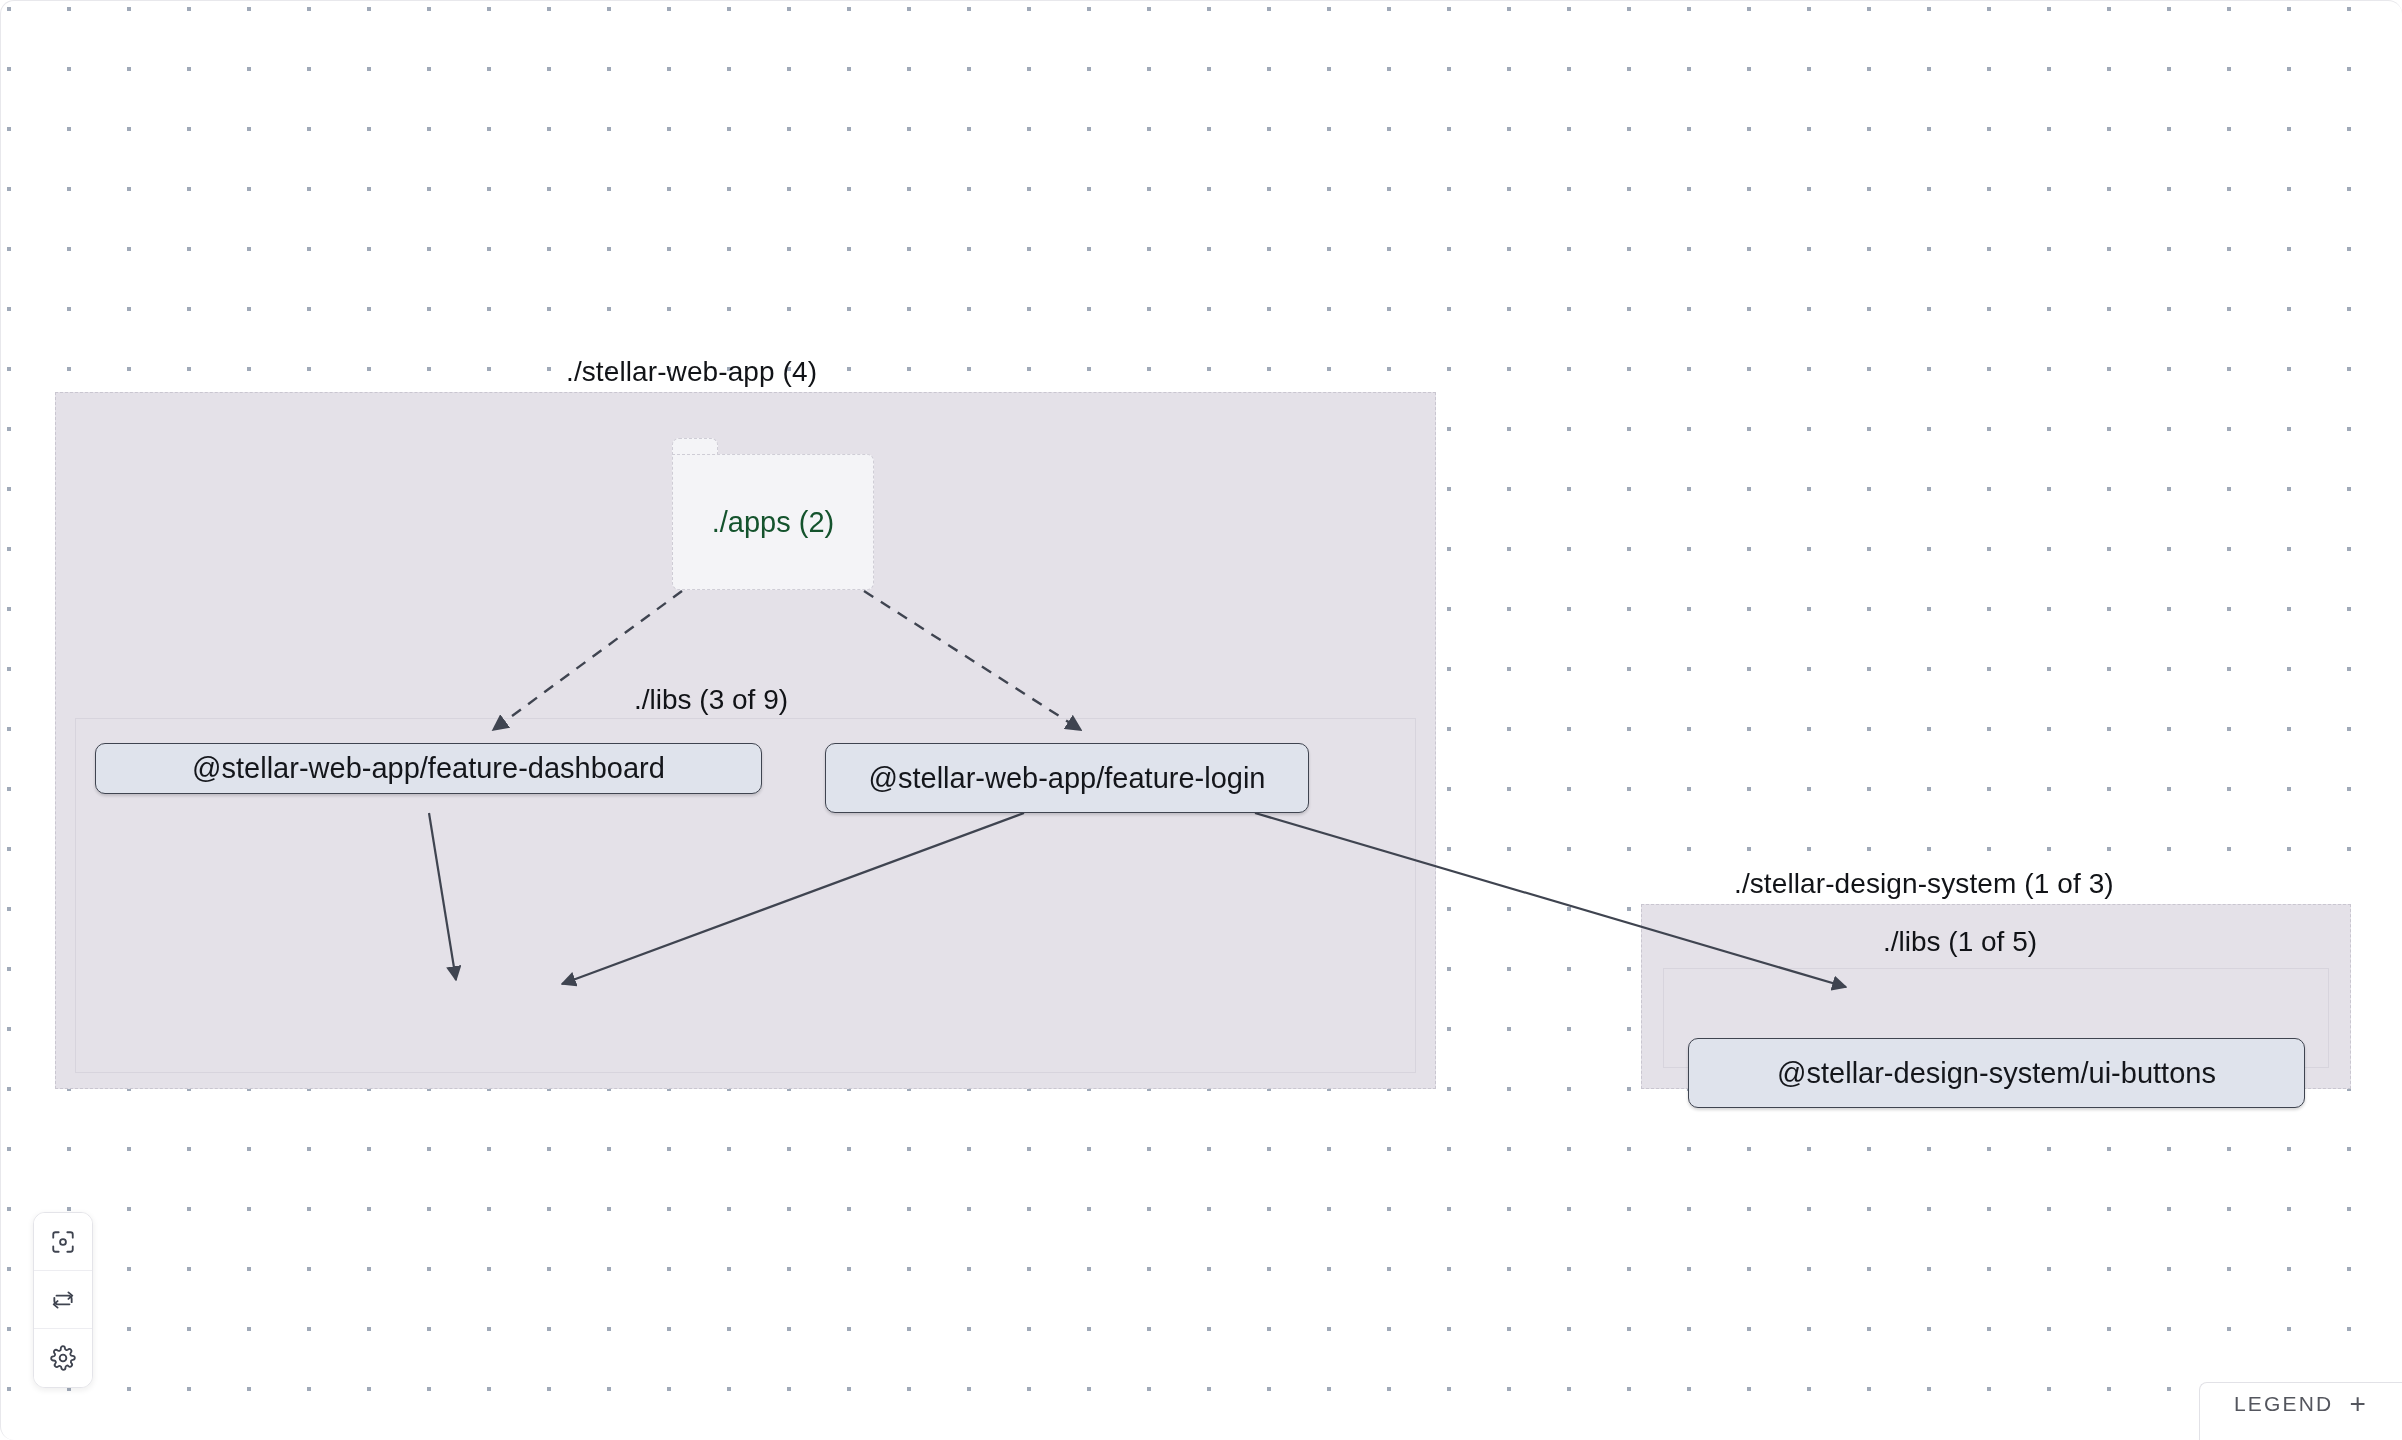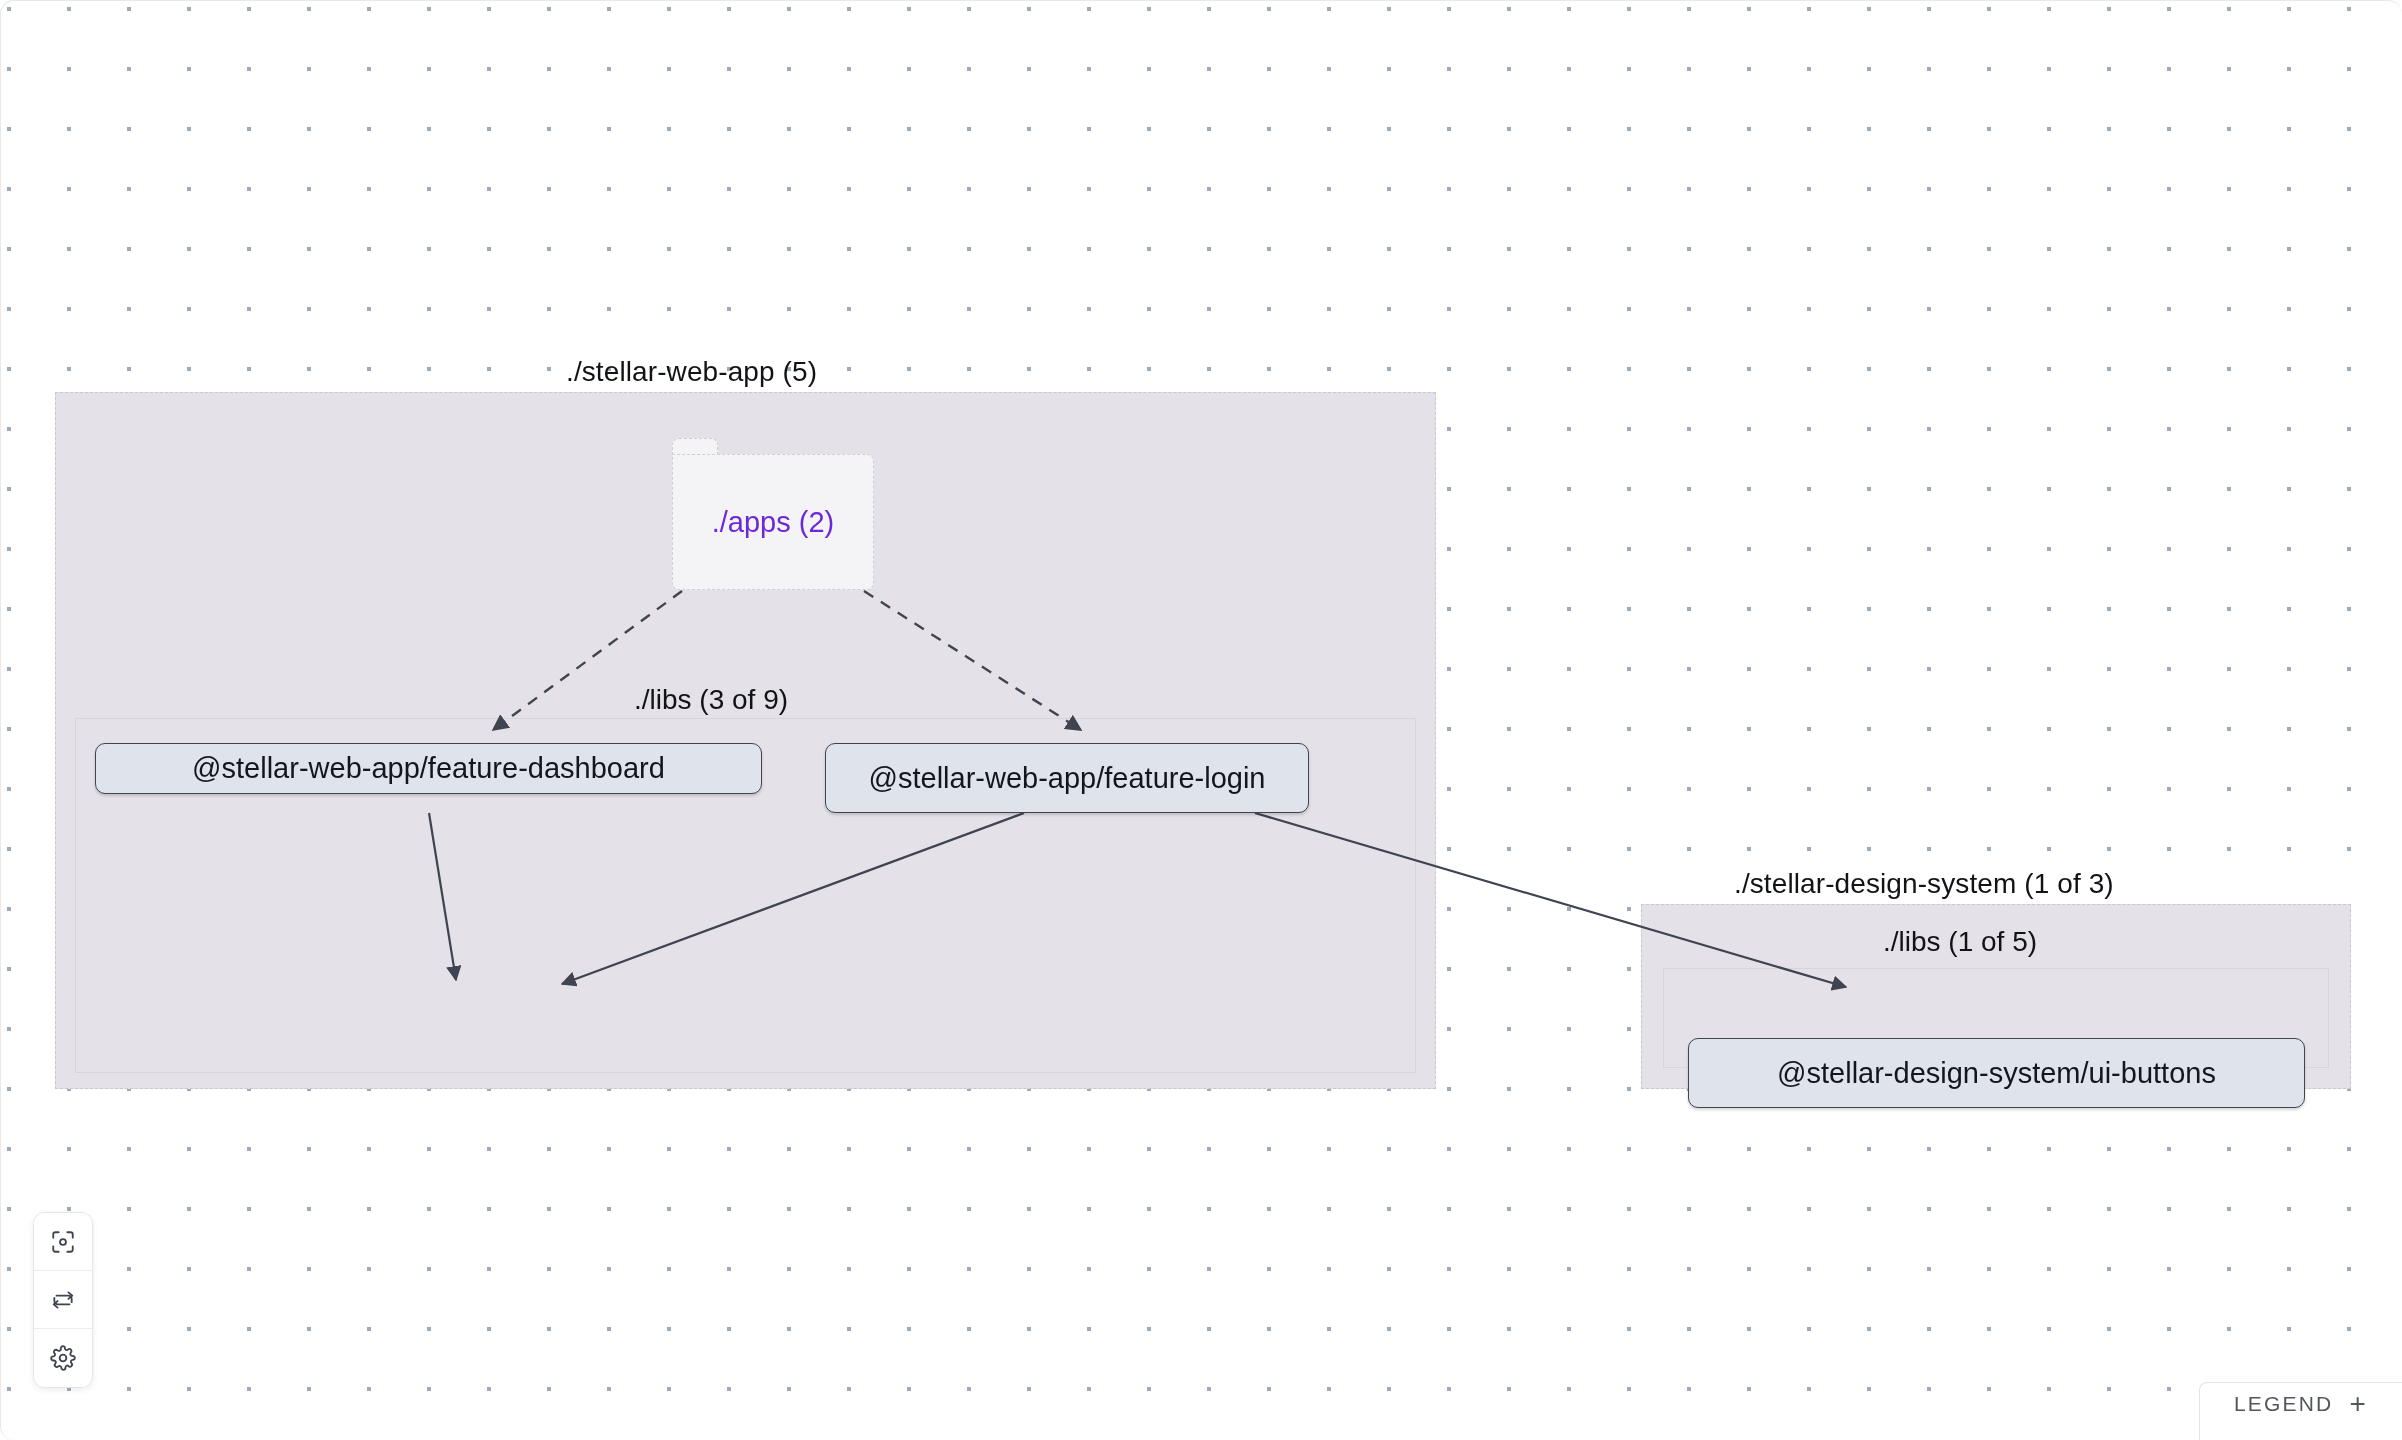--- a/index.html
+++ b/index.html
@@ -82,21 +82,21 @@
   .folder .body {
     position: absolute;
     left: 0; top: 16px; right: 0; bottom: 0;
     background: #f4f4f7;
     border: 1.5px dashed #cfcdd6;
     border-radius: 0 7px 7px 7px;
     display: flex;
     align-items: center;
     justify-content: center;
     font-size: 29px;
-    color: #6d28d9;
+    color: #14532d;
     white-space: nowrap;
   }
 
   
   #edges {
     position: absolute;
     left: 0; top: 0;
     width: 2402px; height: 1440px;
     pointer-events: none;
   }
@@ -150,21 +150,21 @@
     font-size: 28px;
     line-height: 1;
     color: #54565e;
   }
 </style>
 </head>
 <body>
 
 <div id="app">
 
-  <div class="group-label" style="left:565px; top:355px;">./stellar-web-app (5)</div>
+  <div class="group-label" style="left:565px; top:355px;">./stellar-web-app (4)</div>
 
   <div class="group" style="left:54px; top:391px; width:1381px; height:697px;"></div>
 
   <div class="subgroup" style="left:74px; top:717px; width:1341px; height:355px;"></div>
 
   <div class="subgroup-label" style="left:633px; top:683px;">./libs (3 of 9)</div>
 
   <div class="group-label" style="left:1733px; top:867px;">./stellar-design-system (1 of 3)</div>
 
   <div class="group" style="left:1640px; top:903px; width:710px; height:185px;"></div>

